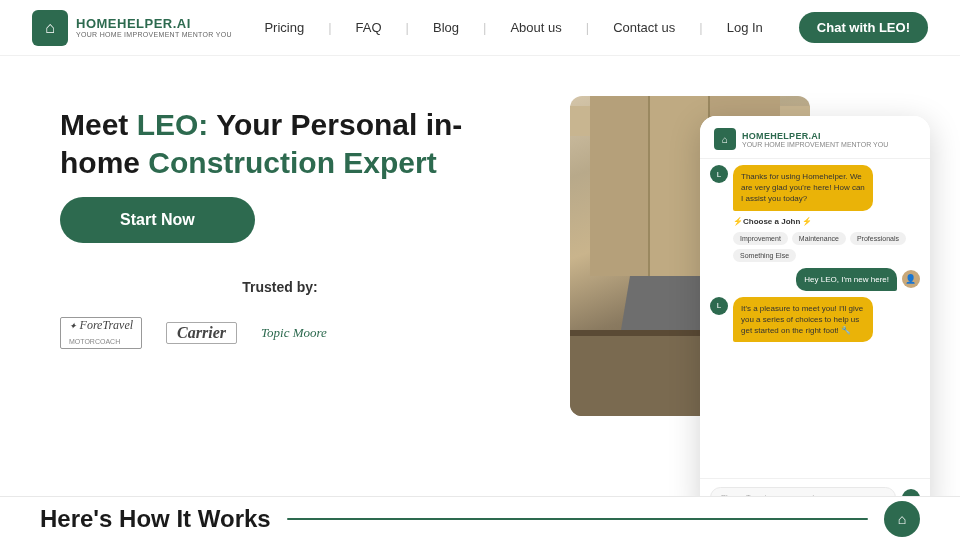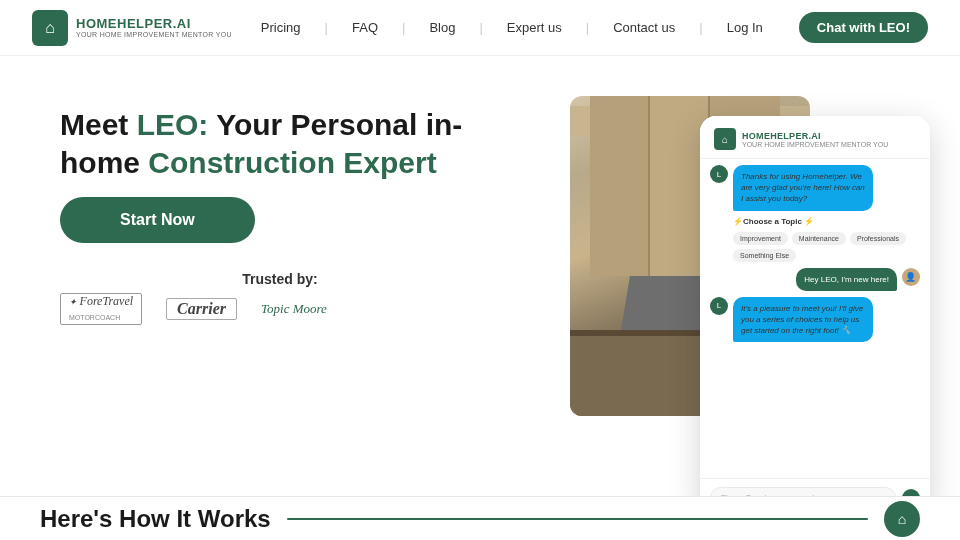--- a/index.html
+++ b/index.html
@@ -120,27 +120,27 @@
     .start-btn {
       background: #2d6a4f;
       color: #fff;
       border: none;
       border-radius: 30px;
       padding: 14px 60px;
       font-size: 16px;
       font-weight: 600;
       cursor: pointer;
       display: block;
-      margin-bottom: 28px;
+      margin-bottom: 36px;
     }
     .trusted-label {
       font-size: 14px;
       font-weight: 600;
       color: #333;
-      margin-bottom: 6px;
+      margin-bottom: 22px;
       text-align: center;
     }
     .logos {
       display: flex;
       align-items: center;
       gap: 24px;
     }
     .foretravel {
       font-family: serif;
       font-style: italic;
@@ -304,47 +304,46 @@
       background: #2d6a4f;
       border-radius: 50%;
       flex-shrink: 0;
       display: flex;
       align-items: center;
       justify-content: center;
       color: #fff;
       font-size: 8px;
     }
     .msg-bubble-bot {
-      background: #0ea5e9;
+      background: #eab308;
       border-radius: 10px 10px 10px 2px;
       padding: 6px 8px;
       font-size: 8px;
       color: #333;
       line-height: 1.4;
       max-width: 140px;
-      font-style: italic;
     }
     .chip-row {
       display: flex;
       gap: 4px;
       flex-wrap: wrap;
       padding-left: 23px;
     }
     .chip {
       background: #f0f0f0;
       border-radius: 10px;
       padding: 3px 7px;
       font-size: 7px;
       color: #444;
       cursor: pointer;
     }
     .msg-user {
       display: flex;
       justify-content: flex-end;
-      align-items: flex-start;
+      align-items: center;
       gap: 5px;
     }
     .msg-bubble-user {
       background: #2d6a4f;
       color: #fff;
       border-radius: 10px 10px 2px 10px;
       padding: 6px 8px;
       font-size: 8px;
       line-height: 1.4;
       max-width: 130px;
@@ -443,21 +442,21 @@
       <span class="logo-sub">YOUR HOME IMPROVEMENT MENTOR YOU</span>
     </div>
   </div>
   <div class="nav-links">
     <a>Pricing</a>
     <span class="nav-divider">|</span>
     <a>FAQ</a>
     <span class="nav-divider">|</span>
     <a>Blog</a>
     <span class="nav-divider">|</span>
-    <a>Expert us</a>
+    <a>About us</a>
     <span class="nav-divider">|</span>
     <a>Contact us</a>
     <span class="nav-divider">|</span>
     <a>Log In</a>
     <button class="nav-cta">Chat with LEO!</button>
   </div>
 </nav>
 
 <div class="main">
 
@@ -497,21 +496,21 @@
           <div class="chat-header-sub">YOUR HOME IMPROVEMENT MENTOR YOU</div>
         </div>
       </div>
       <div class="chat-body">
 
         <div class="msg-bot">
           <div class="bot-avatar">L</div>
           <div class="msg-bubble-bot">Thanks for using Homehelper. We are very glad you're here! How can I assist you today?</div>
         </div>
 
-        <div style="padding-left:23px;font-size:8px;color:#333;font-weight:600;">⚡Choose a Topic ⚡</div>
+        <div style="padding-left:23px;font-size:8px;color:#333;font-weight:600;">⚡Choose a John ⚡</div>
 
         <div class="chip-row">
           <div class="chip">Improvement</div>
           <div class="chip">Maintenance</div>
           <div class="chip">Professionals</div>
           <div class="chip">Something Else</div>
         </div>
 
         <div class="msg-user">
           <div class="msg-bubble-user">Hey LEO, I'm new here!</div>

